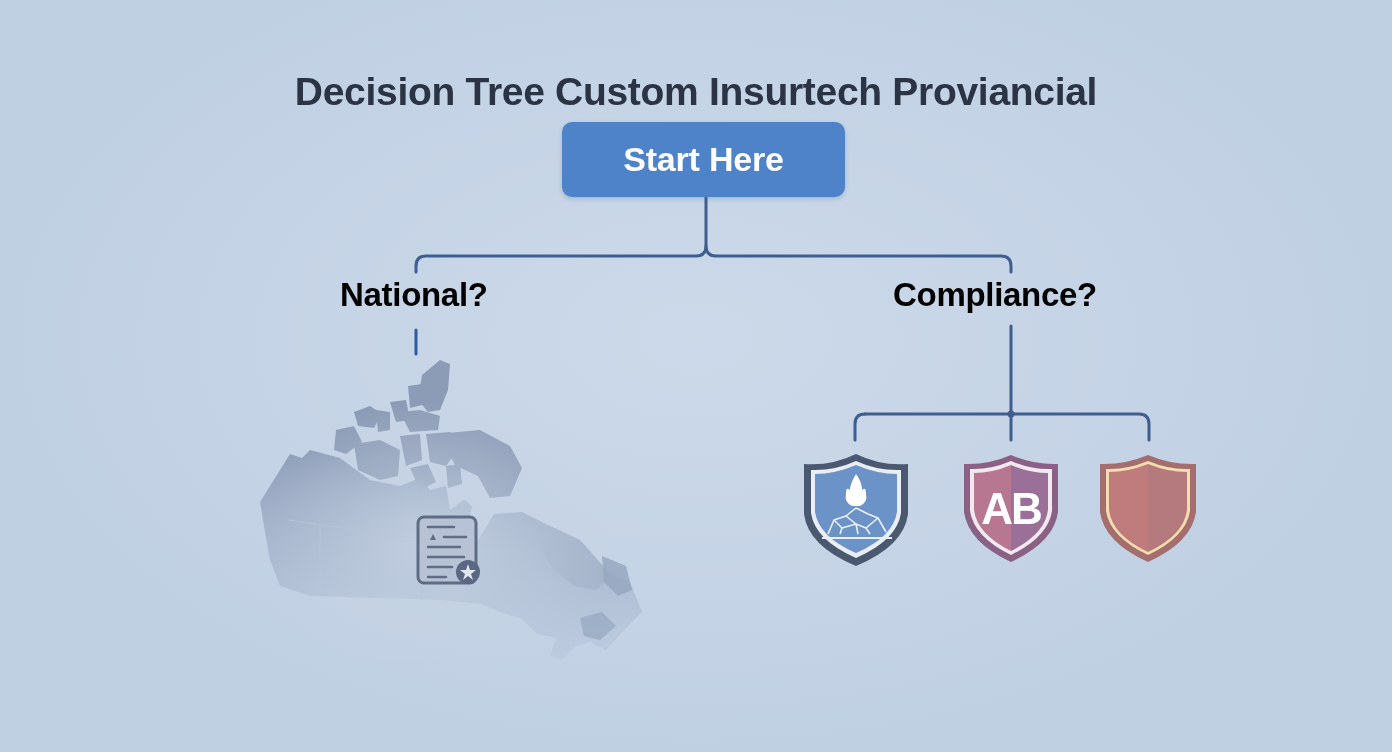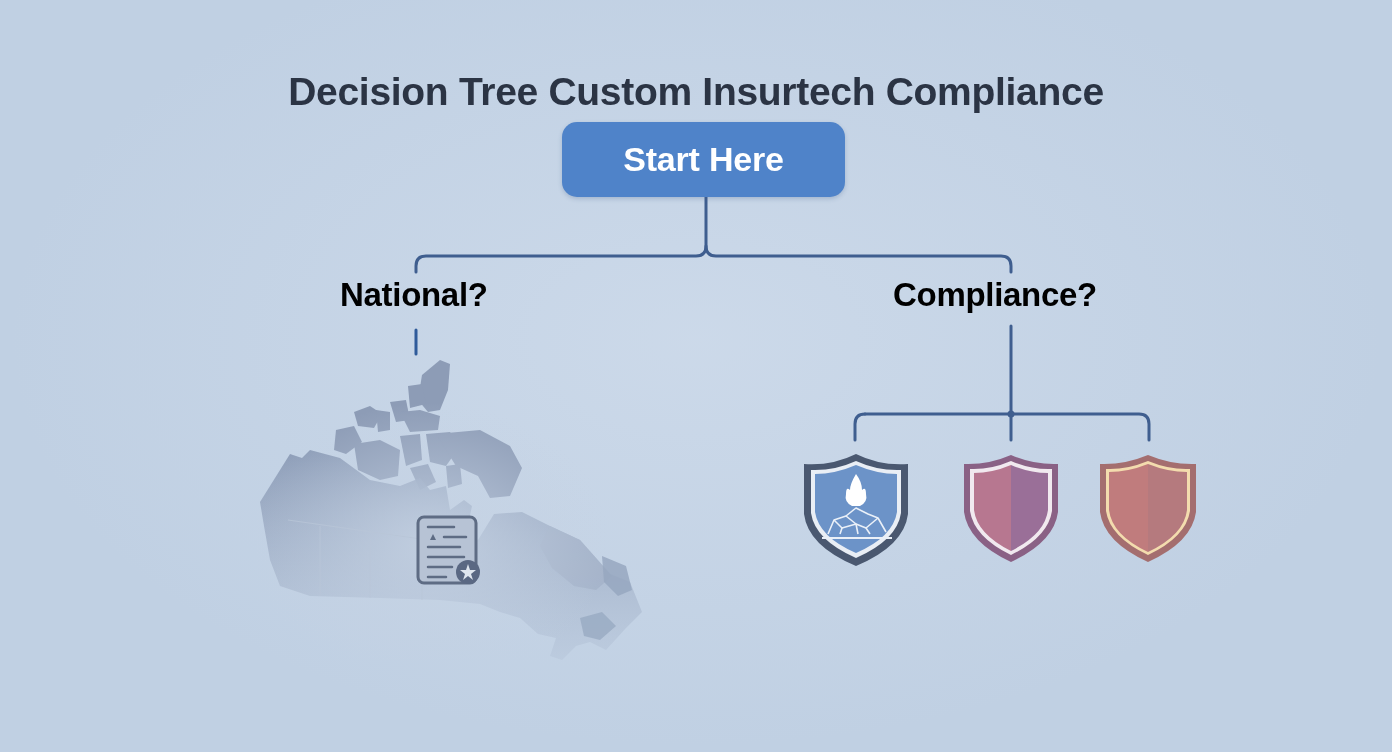--- a/index.html
+++ b/index.html
@@ -29,21 +29,21 @@
       font-weight: bold;
       color: #2b3444;
       letter-spacing: -0.3px;
     }
     .start-btn {
       position: absolute;
       left: 562px;
       top: 122px;
       width: 283px;
       height: 75px;
-      border-radius: 15px;
+      border-radius: 10px;
       background: #4f83c9;
       color: #ffffff;
       font-size: 34px;
       font-weight: bold;
       display: flex;
       align-items: center;
       justify-content: center;
       box-shadow: 0 2px 4px rgba(60,90,140,0.25);
       cursor: pointer;
       letter-spacing: -0.2px;
@@ -90,21 +90,21 @@
       font-weight: bold;
       font-size: 44px;
       letter-spacing: -2px;
     }
   </style>
 </head>
 <body>
 
 <div class="bg-glow"></div>
 
-<div class="title">Decision Tree Custom Insurtech Compliance</div>
+<div class="title">Decision Tree Custom Insurtech Proviancial</div>
 
 <svg class="connectors" viewBox="0 0 1392 752">
   <g fill="none" stroke="#3f5e8f" stroke-width="3" stroke-linecap="round">
 
     <path d="M706 197 L706 246 Q706 256 696 256 L426 256 Q416 256 416 266 L416 272"></path>
     <path d="M706 246 Q706 256 716 256 L1001 256 Q1011 256 1011 266 L1011 272"></path>
 
     <path d="M416 330 L416 354" stroke="#2f5b9a"></path>
 
     <path d="M1011 326 L1011 414"></path>
@@ -199,20 +199,21 @@
   </svg>
 </div>
 
 <div class="shield shield-ab">
   <svg width="102" height="112" viewBox="0 0 102 112" style="position:absolute;left:0;top:0;">
     <path d="M51 3 Q74 13 98 12 L98 60 Q94 90 51 110 Q8 90 4 60 L4 12 Q28 13 51 3 Z" fill="#8a6185"></path>
     <path d="M51 9 Q72 18 92 17 L92 59 Q88 85 51 103 Q14 85 10 59 L10 17 Q30 18 51 9 Z" fill="#f1e9ef"></path>
     <path d="M51 13 L51 99 Q17 82 14 58 L14 21 Q32 21 51 13 Z" fill="#b77790"></path>
     <path d="M51 13 Q70 21 88 21 L88 58 Q85 82 51 99 Z" fill="#9a6f98"></path>
   </svg>
+  <div class="shield-text">AB</div>
 </div>
 
 <div class="shield shield-qc">
   <svg width="104" height="112" viewBox="0 0 104 112" style="position:absolute;left:0;top:0;">
     <path d="M52 3 Q76 13 100 12 L100 60 Q96 90 52 110 Q8 90 4 60 L4 12 Q28 13 52 3 Z" fill="#a46e6f"></path>
     <path d="M52 9 Q74 18 94 17 L94 59 Q90 85 52 103 Q14 85 10 59 L10 17 Q30 18 52 9 Z" fill="#f3dcae"></path>
     <path d="M52 12 L52 100 Q16 83 13 58 L13 20 Q32 20 52 12 Z" fill="#c07c7d"></path>
     <path d="M52 12 Q72 20 91 20 L91 58 Q88 83 52 100 Z" fill="#b57a7e"></path>
   </svg>
 </div>

